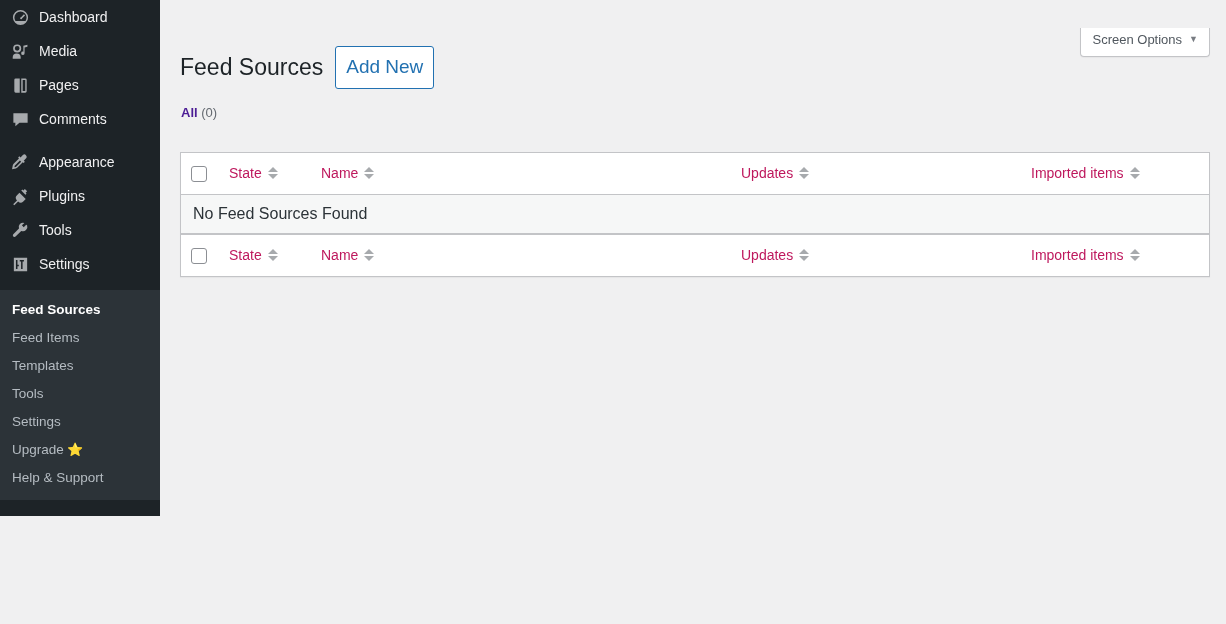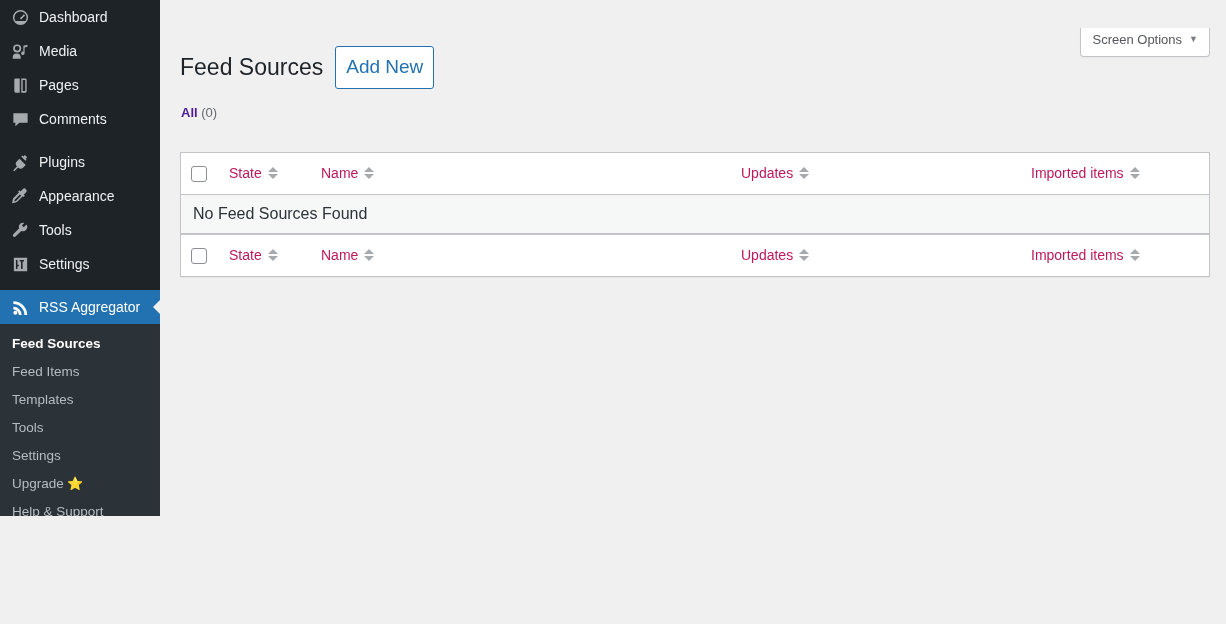--- a/index.html
+++ b/index.html
@@ -287,35 +287,35 @@
         </svg>
     </span>
     <span class="mi-label">Comments</span>
   </div>
 
   <div class="menu-sep"></div>
 
   <div class="menu-item">
     <span class="mi-icon">
       <svg width="19" height="19" viewBox="0 0 20 20" fill="currentColor">
+          <path d="M15.6 2.2a2.2 2.2 0 0 0-3.1 0L10 4.7 8.8 3.5 7.5 4.8l.9.9-5.6 5.6a3.3 3.3 0 0 0-.9 1.7l-.8 4 4-0.8a3.3 3.3 0 0 0 1.7-.9l5.6-5.6.9.9 1.3-1.3-1.2-1.2 2.5-2.5a2.2 2.2 0 0 0 0-3.1l-1.3-1.3zM5.2 14.8l-1.6.3.3-1.6 5.5-5.5 1.3 1.3-5.5 5.5z"></path>
+        </svg>
+    </span>
+    <span class="mi-label">Appearance</span>
+  </div>
+
+  <div class="menu-item">
+    <span class="mi-icon">
+      <svg width="19" height="19" viewBox="0 0 20 20" fill="currentColor">
           <path d="M14.6 2 13 3.6 12 2.6l-1.2 1.2 4.4 4.4L16.4 7l-1-1 1.6-1.6L14.6 2zM8.9 6.1 6.3 8.7a3.8 3.8 0 0 0 0 5.4l-4 4 1.2 1.2 4-4a3.8 3.8 0 0 0 5.4 0l2.6-2.6L8.9 6.1z"></path>
         </svg>
     </span>
     <span class="mi-label">Plugins</span>
   </div>
 
-  <div class="menu-item">
-    <span class="mi-icon">
-      <svg width="19" height="19" viewBox="0 0 20 20" fill="currentColor">
-          <path d="M15.6 2.2a2.2 2.2 0 0 0-3.1 0L10 4.7 8.8 3.5 7.5 4.8l.9.9-5.6 5.6a3.3 3.3 0 0 0-.9 1.7l-.8 4 4-0.8a3.3 3.3 0 0 0 1.7-.9l5.6-5.6.9.9 1.3-1.3-1.2-1.2 2.5-2.5a2.2 2.2 0 0 0 0-3.1l-1.3-1.3zM5.2 14.8l-1.6.3.3-1.6 5.5-5.5 1.3 1.3-5.5 5.5z"></path>
-        </svg>
-    </span>
-    <span class="mi-label">Appearance</span>
-  </div>
-
 
   <div class="menu-item">
     <span class="mi-icon">
       <svg width="19" height="19" viewBox="0 0 20 20" fill="currentColor">
           <path d="M17 4.7a4.6 4.6 0 0 1-6.2 5.7l-6 6a1.7 1.7 0 0 1-2.4-2.4l6-6A4.6 4.6 0 0 1 14.1 2l-2.6 2.6 1.9 1.9L16 3.9c.3.2.7.5 1 .8z"></path>
         </svg>
     </span>
     <span class="mi-label">Tools</span>
   </div>
 
@@ -323,30 +323,20 @@
     <span class="mi-icon">
       <svg width="19" height="19" viewBox="0 0 20 20" fill="currentColor">
           <path d="M3 3h14v14H3V3zm2.2 2.2v9.6h1.6v-3h1.4v-1.6H6.8v-5H5.2zm4 0v1.6h1.4v8h1.6v-8h1.4V5.2H9.2z"></path>
         </svg>
     </span>
     <span class="mi-label">Settings</span>
   </div>
 
   <div class="menu-sep"></div>
 
-  <div class="menu-item current">
-    <span class="mi-icon">
-      <svg width="19" height="19" viewBox="0 0 20 20" fill="currentColor">
-          <circle cx="4.6" cy="15.4" r="2.1"></circle>
-          <path d="M2.5 9.3v2.9a5.8 5.8 0 0 1 5.8 5.8h2.9A8.7 8.7 0 0 0 2.5 9.3zM2.5 3.5v2.9a11.6 11.6 0 0 1 11.6 11.6H17A14.5 14.5 0 0 0 2.5 3.5z"></path>
-        </svg>
-    </span>
-    <span class="mi-label">RSS Aggregator</span>
-    <span class="arrow-notch"></span>
-  </div>
 
   <div class="submenu">
     <div class="submenu-item current">
       <span>Feed Sources</span>
     </div>
     <div class="submenu-item">
       <span>Feed Items</span>
     </div>
     <div class="submenu-item">
       <span>Templates</span>

